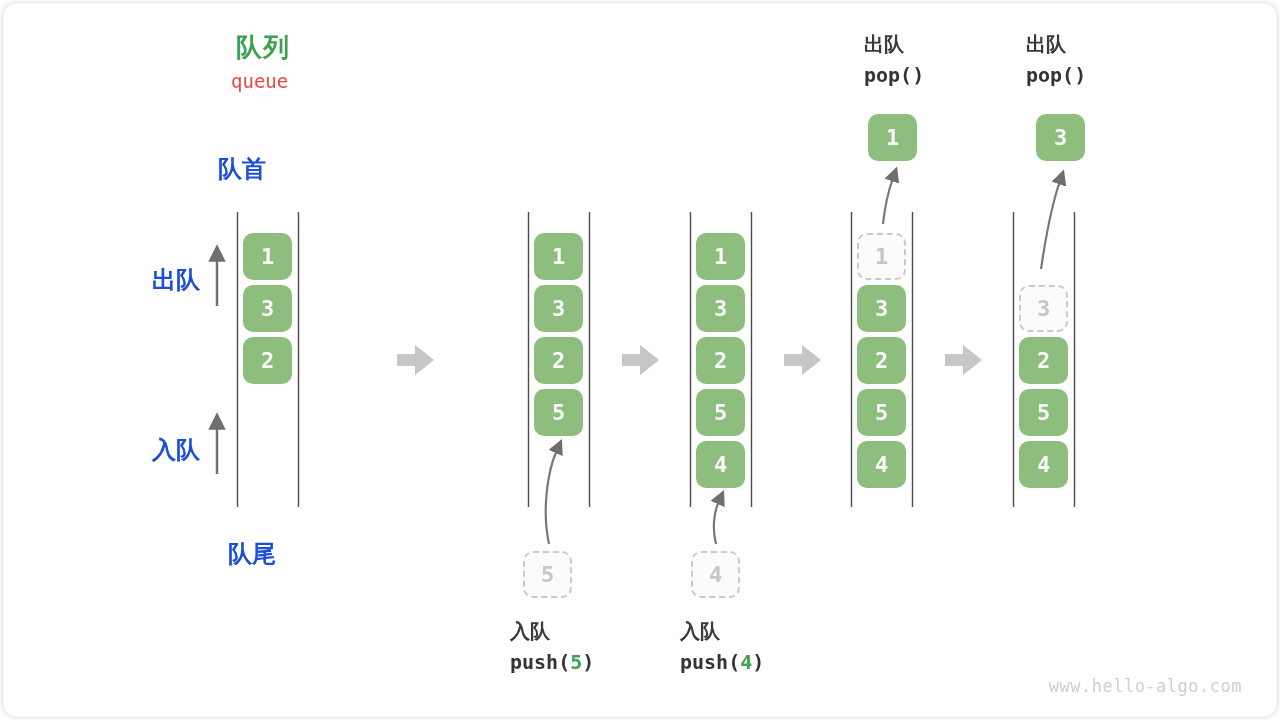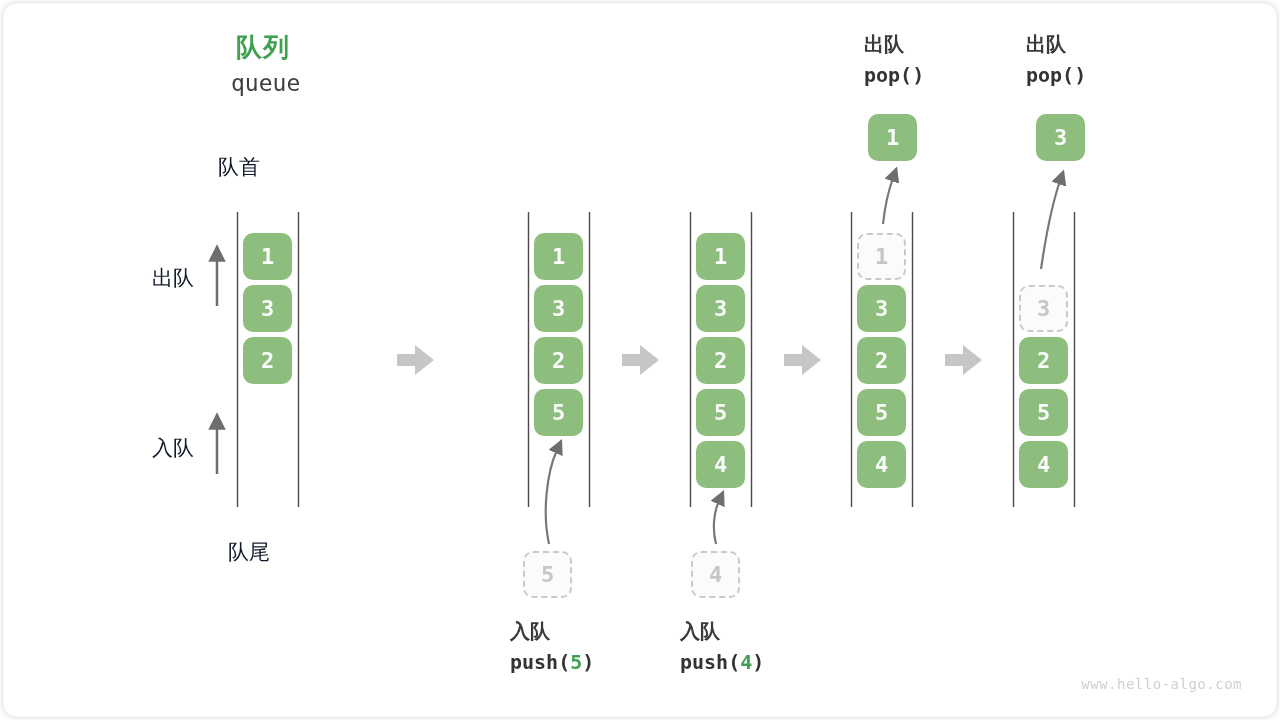--- a/index.html
+++ b/index.html
@@ -8,23 +8,23 @@
     font-family:"Liberation Sans",sans-serif;
   }
   #card{
     position:absolute;inset:3px;background:#ffffff;border-radius:14px;
     box-shadow:0 0 5px rgba(0,0,0,0.16), inset 0 0 0 1px rgba(0,0,0,0.03);
   }
   .abs{position:absolute;}
   #arrow-layer{position:absolute;left:0;top:0;width:1280px;height:720px;pointer-events:none;}
 
   .title-zh{left:236px;top:30px;font-size:26px;font-weight:700;color:#3fa04f;letter-spacing:1px;}
-  .title-en{left:231px;top:70px;font-size:23px;color:#404040;font-family:"DejaVu Sans Mono",monospace;}
+  .title-en{left:231px;top:70px;font-size:19px;color:#ef4444;font-family:"DejaVu Sans Mono",monospace;}
 
-  .cn-label{font-size:21px;font-weight:400;color:#0f172a;}
+  .cn-label{font-size:24px;font-weight:700;color:#1d4ed8;}
   .lbl-front{left:218px;top:153px;}
   .lbl-rear{left:228px;top:538px;}
   .lbl-dequeue{left:152px;top:264px;}
   .lbl-enqueue{left:152px;top:434px;}
 
   .cell{
     width:49px;height:47px;border-radius:10px;
     display:flex;align-items:center;justify-content:center;
     font-family:"DejaVu Sans Mono",monospace;font-weight:700;font-size:22px;
     box-sizing:border-box;
@@ -35,21 +35,21 @@
     border:2px dashed #c9c9c9;
   }
 
   .op-block{line-height:1;}
   .op-zh{font-size:20px;font-weight:700;color:#3a3a3a;margin-bottom:11px;}
   .op-code{font-family:"DejaVu Sans Mono",monospace;font-size:20px;color:#333;font-weight:600;}
   .op-code .arg{color:#3fa04f;font-weight:700;}
 
   .watermark{
     right:38px;top:676px;font-family:"DejaVu Sans Mono",monospace;
-    font-size:14px;color:#cfcfcf;letter-spacing:0.5px;
+    font-size:17px;color:#cfcfcf;letter-spacing:0.5px;
   }
 </style>
 </head>
 <body>
 
 <div id="canvas">
   <div id="card"></div>
 
   <svg id="arrow-layer" viewBox="0 0 1280 720">
     <defs>

